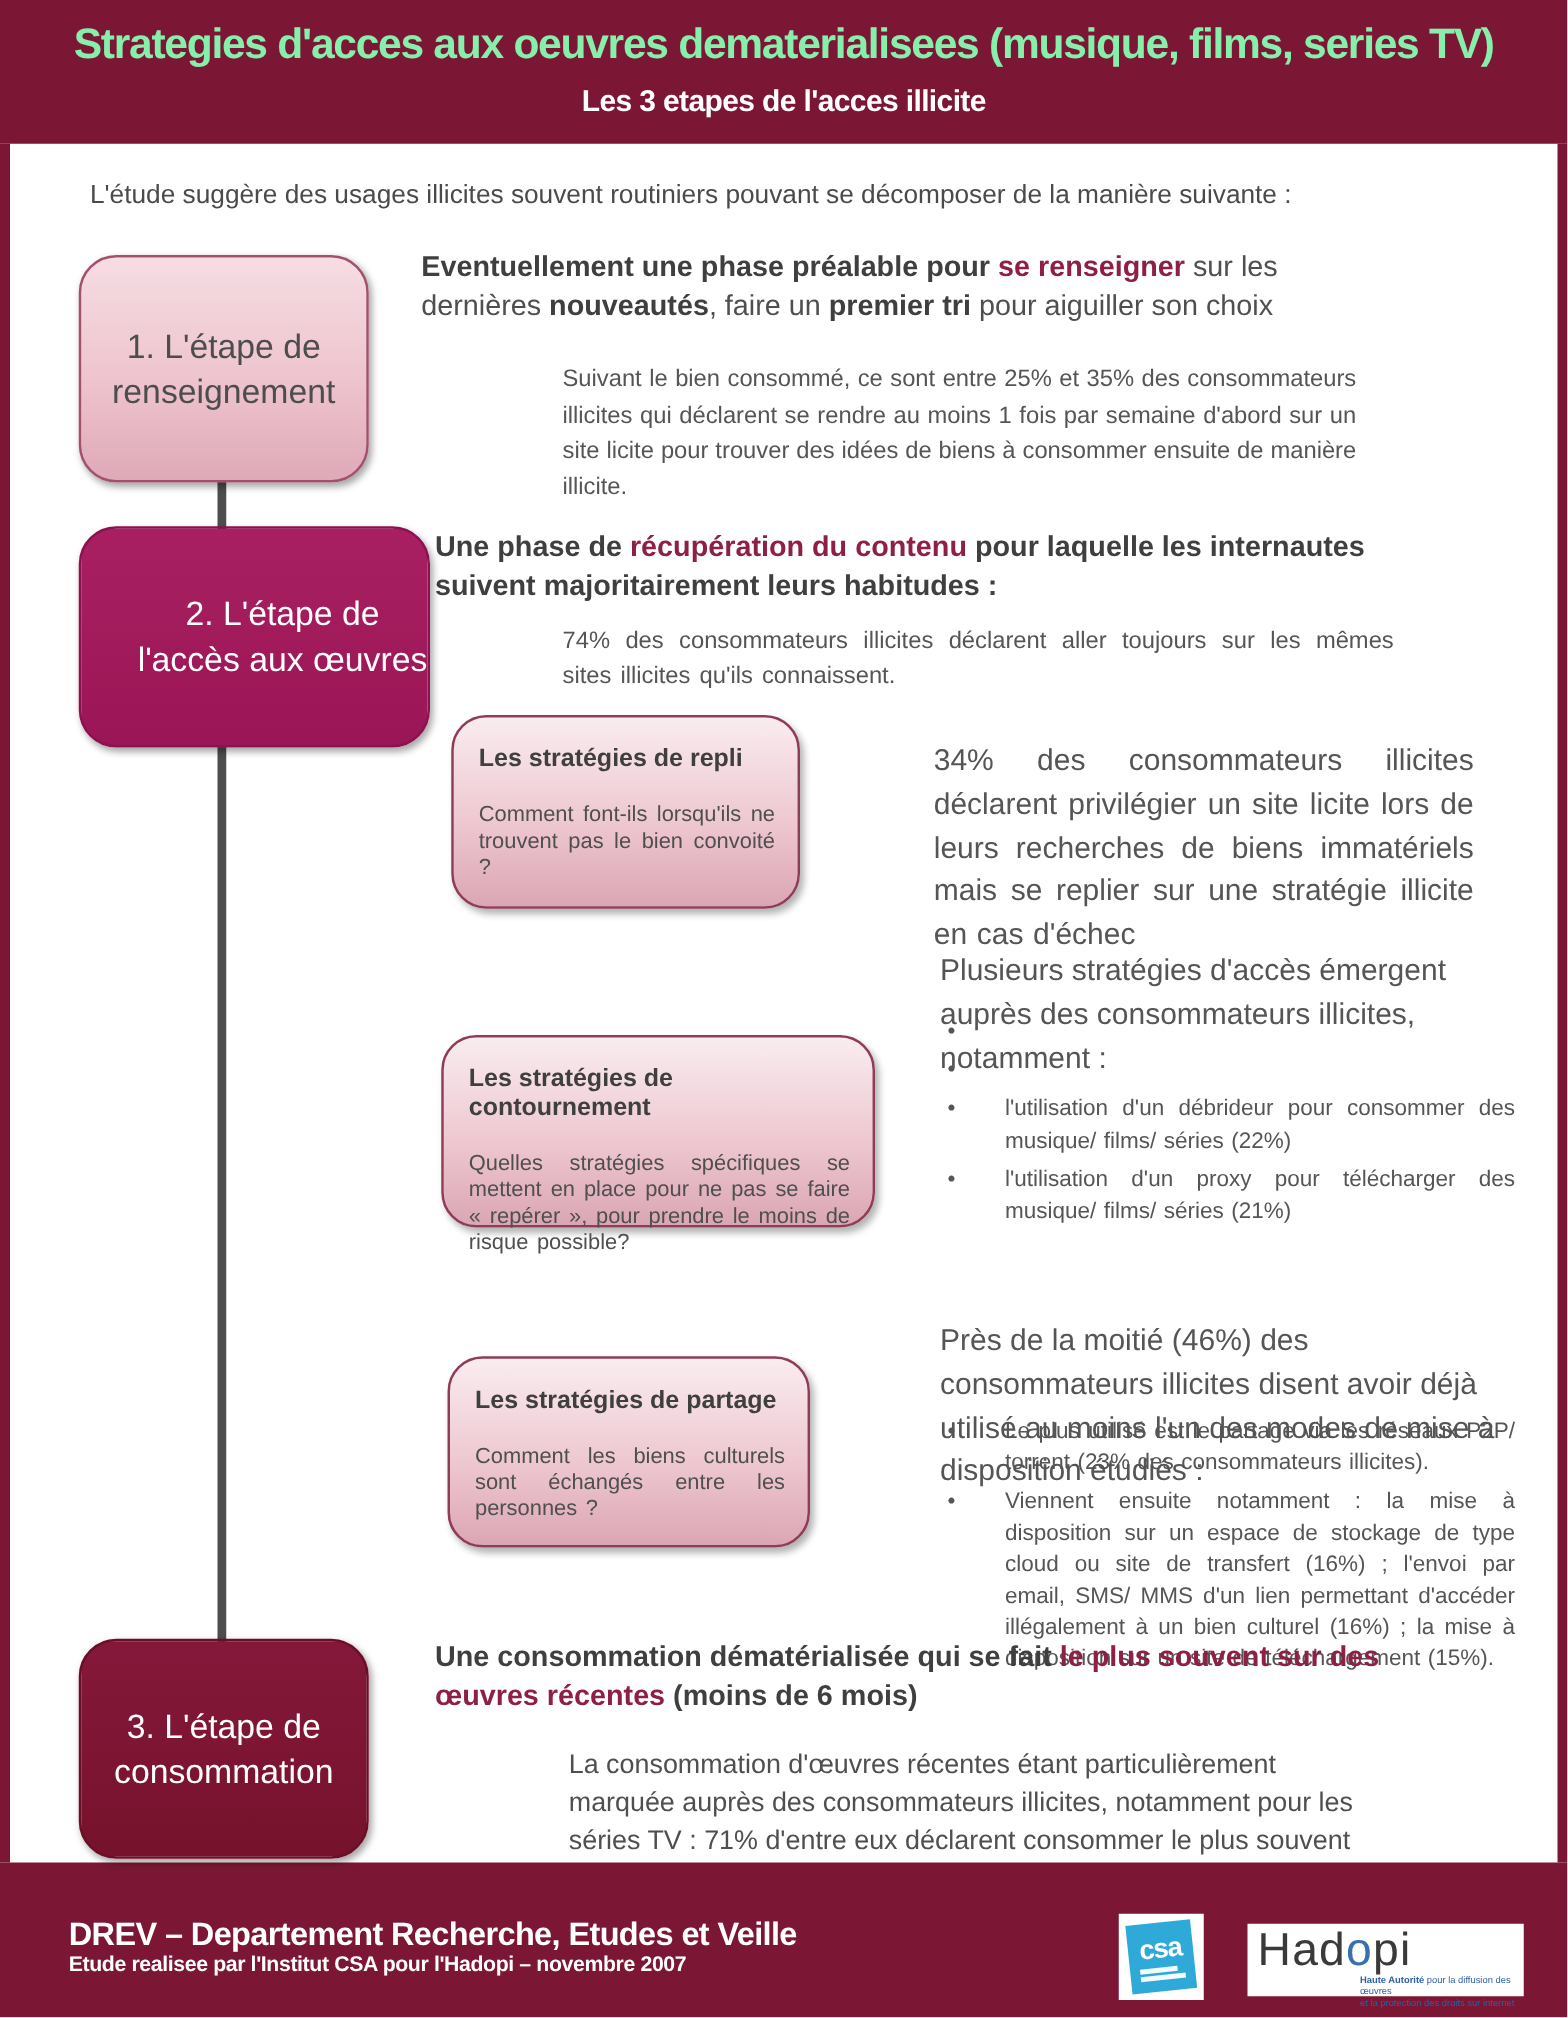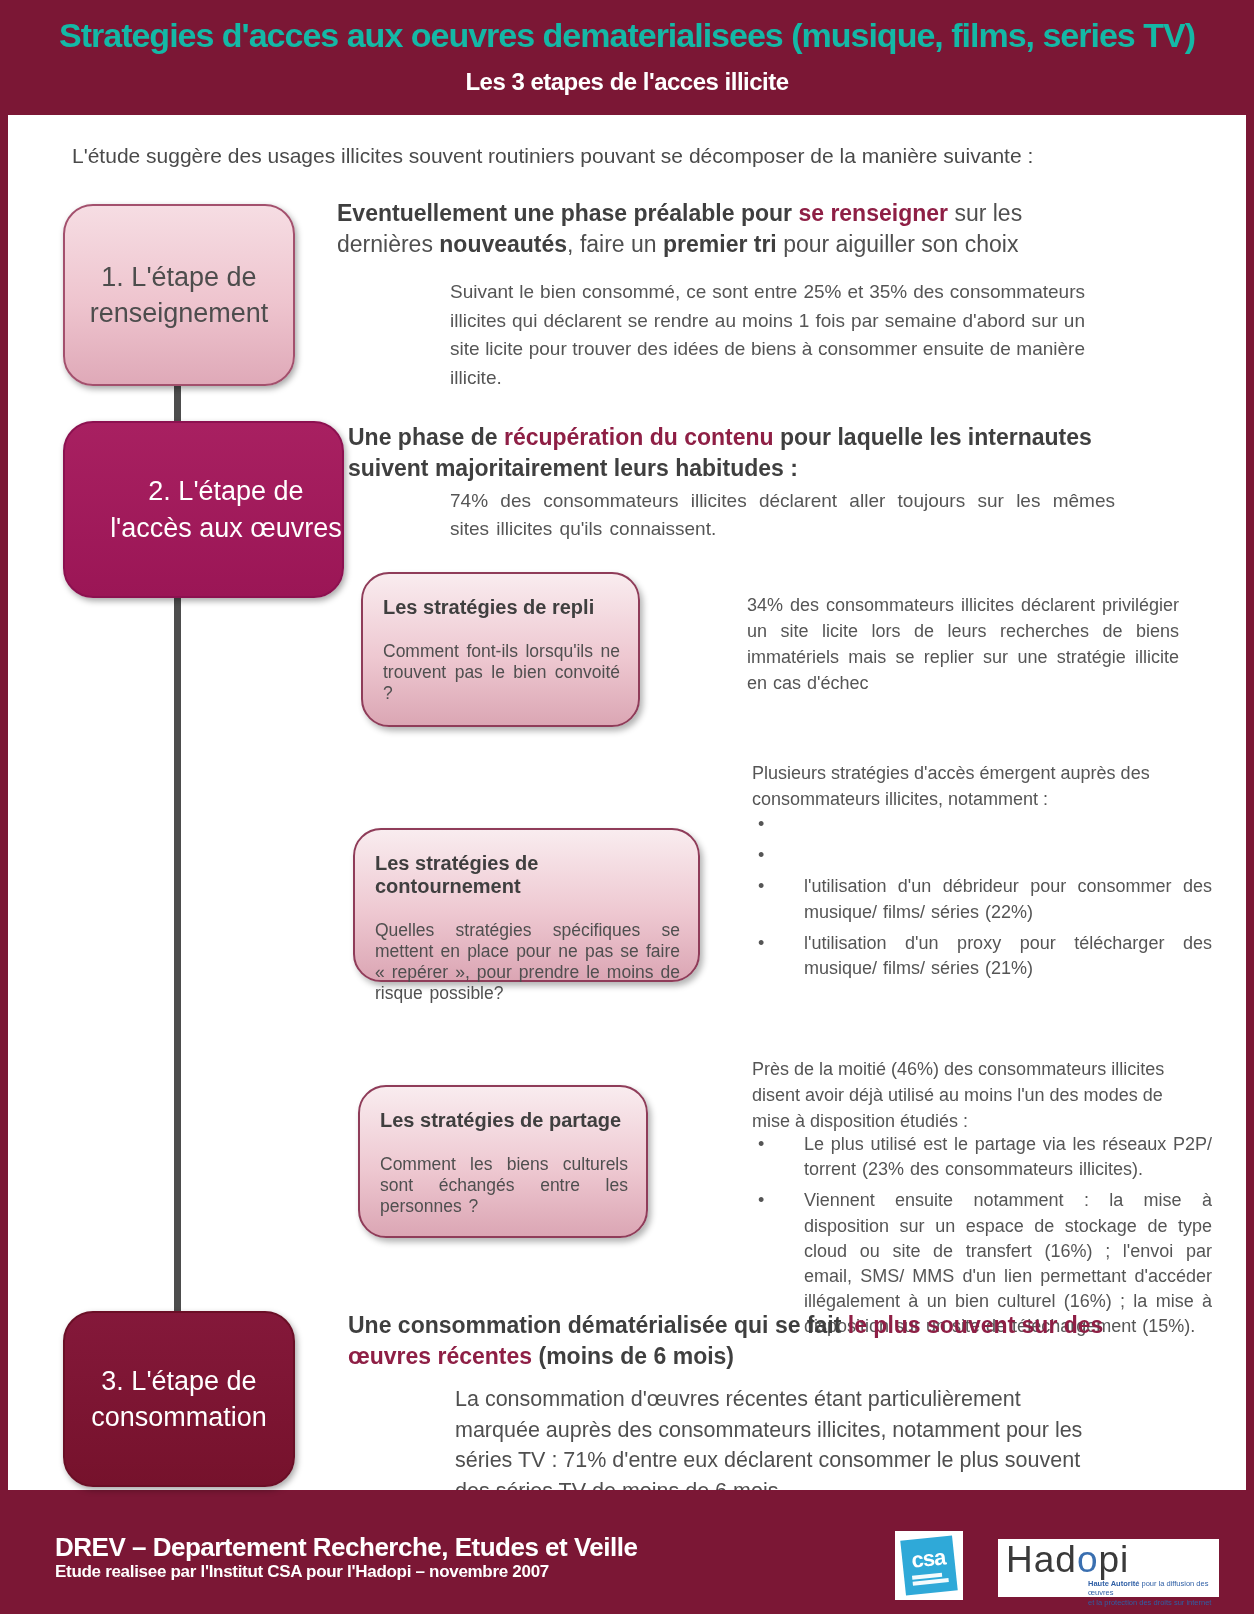--- a/index.html
+++ b/index.html
@@ -6,21 +6,21 @@
   .page{
     position:relative;width:1254px;height:1614px;margin:0 auto;
     background:#ffffff;overflow:hidden;
     font-family:"Liberation Sans","DejaVu Sans",sans-serif;
     color:#4f4f4f;
   }
   
   .banner{position:absolute;left:0;top:0;width:1254px;height:115px;background:#7b1735;}
   .banner .t1{
     position:absolute;left:0;right:0;top:16px;text-align:center;
-    color:#14b8a6;font-size:34px;font-weight:bold;letter-spacing:-1px;
+    color:#86efac;font-size:34px;font-weight:bold;letter-spacing:-1px;
   }
   .banner .t2{
     position:absolute;left:0;right:0;top:68px;text-align:center;
     color:#ffffff;font-size:24px;font-weight:bold;letter-spacing:-0.5px;
   }
   .side-border{position:absolute;top:115px;width:8px;height:1375px;background:#7b1735;}
   .side-border.left{left:0;}
   .side-border.right{left:1246px;}
   .footer{position:absolute;left:0;top:1490px;width:1254px;height:124px;background:#7b1735;}
   .footer .f1{position:absolute;left:55px;top:22px;color:#fff;font-size:26px;font-weight:bold;letter-spacing:-0.5px;margin-top:20px;}
@@ -46,38 +46,38 @@
     border:2px solid #6a0f26;color:#ffffff;}
   
   .hgroup{position:absolute;font-size:23px;line-height:1.35;}
   .hb{font-weight:bold;color:#3f3f3f;}
   .hm{font-weight:bold;color:#8e1f45;}
   .hr{font-weight:normal;color:#4f4f4f;}
   .h1{left:337px;top:198px;width:770px;}
   .h2{left:348px;top:422px;width:800px;}
   .h3{left:348px;top:1310px;width:840px;}
   
-  .para{position:absolute;color:#555555;text-align:justify;}
+  .para{position:absolute;color:#555555;text-align:justify;margin-top:12px;}
   .p1{left:450px;top:278px;width:635px;font-size:19px;line-height:1.5;}
   .p2{left:450px;top:487px;width:665px;font-size:19px;line-height:1.45;word-spacing:2px;}
   .p3{left:455px;top:1384px;width:645px;font-size:21.5px;line-height:1.42;text-align:left;color:#4f4f4f;}
   
   .strat{
     position:absolute;z-index:2;border-radius:28px;
     background:linear-gradient(180deg,#f9ecef 0%,#eec8d1 55%,#dba6b4 100%);
     border:2px solid #8f3c59;box-shadow:3px 4px 6px rgba(0,0,0,0.3);
     box-sizing:border-box;padding:22px 18px 0 20px;
   }
   .strat .st-title{font-size:20px;font-weight:bold;color:#3f3f3f;}
   .strat .st-q{margin-top:22px;font-size:17.5px;color:#4f4f4f;text-align:justify;word-spacing:2px;}
   .strat-repli{left:361px;top:572px;width:279px;height:155px;}
   .strat-cont{left:353px;top:828px;width:347px;height:154px;}
   .strat-part{left:358px;top:1085px;width:290px;height:153px;}
   
-  .rtext{position:absolute;font-size:18px;line-height:1.45;color:#555555;}
+  .rtext{position:absolute;font-size:24px;line-height:1.45;color:#555555;}
   .r-repli{left:747px;top:592px;width:432px;text-align:justify;word-spacing:1px;}
   .r-cont-intro{left:752px;top:760px;width:445px;}
   .r-part-intro{left:752px;top:1056px;width:452px;}
   .blist{position:absolute;width:460px;}
   .b-cont{left:752px;top:812px;}
   .b-part{left:752px;top:1132px;}
   .bullet{display:flex;font-size:18px;line-height:1.4;color:#555555;margin-bottom:6px;}
   .bullet .dot{width:46px;flex:none;text-align:left;padding-left:6px;}
   .bullet .btext{flex:1;text-align:justify;word-spacing:1px;}
   

